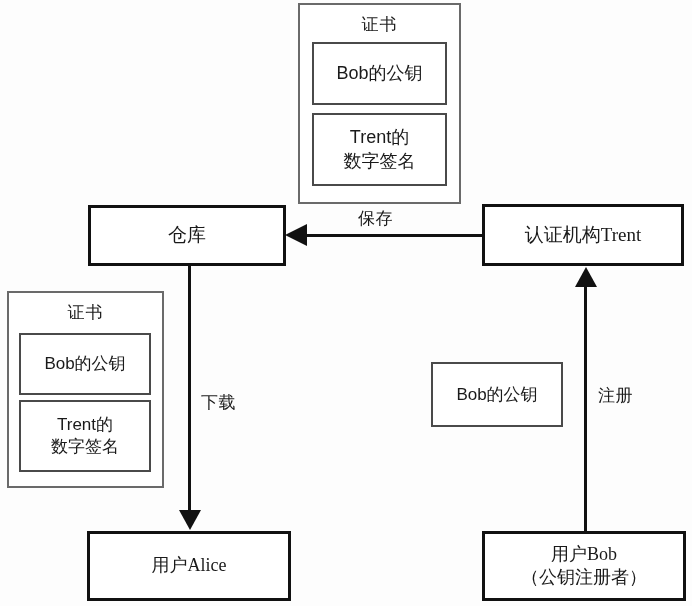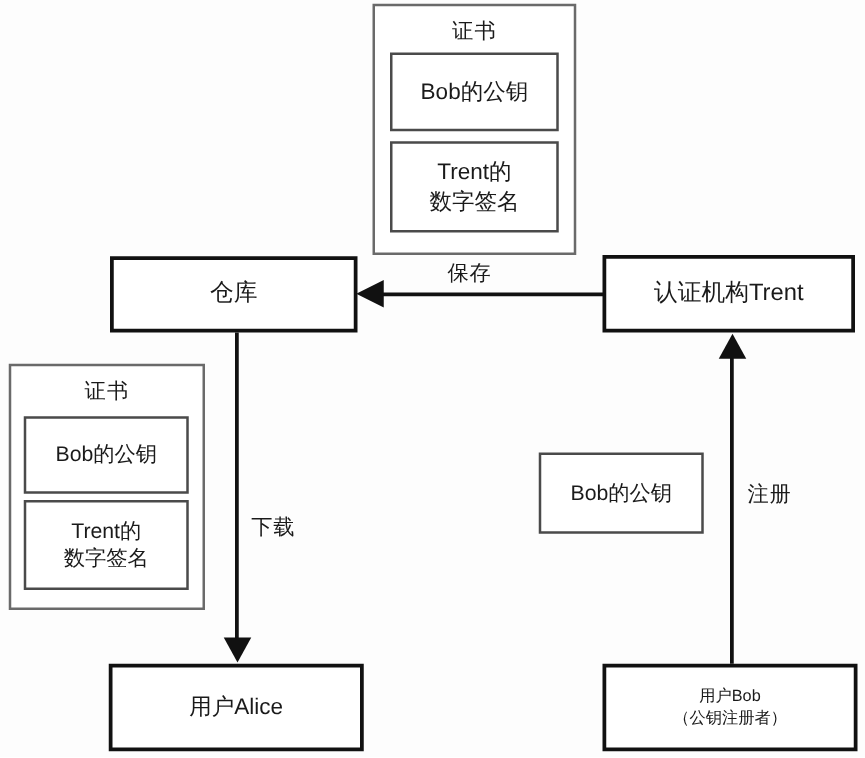--- a/index.html
+++ b/index.html
@@ -29,20 +29,21 @@
     align-items: center;
     justify-content: center;
     text-align: center;
     line-height: 1.28;
   }
   .box-thin {
     border: 2px solid #4a4a4a;
   }
   .box-thick {
     border: 3px solid #111111;
+    font-family: Liberation Serif, serif;
   }
   .box-outer {
     border: 2px solid #6a6a6a;
     align-items: flex-start;
   }
 
   .cert-title {
     position: absolute;
     left: 0;
     right: 0;
@@ -132,32 +133,32 @@
     <span>Bob的公钥</span>
   </div>
 
   <div class="box box-thin" style="left:19px; top:400px; width:132px; height:72px; font-size:17px; flex-direction:column;">
     <span class="two-line">Trent的</span>
     <span class="two-line">数字签名</span>
   </div>
 
   <div class="vline" style="left:188px; top:266px; width:3px; height:246px;"></div>
   <div class="arrowhead arrow-down" style="left:179px; top:510px;"></div>
-  <div class="label-txt" style="left:201px; top:391px;margin-top:19px;">下载</div>
+  <div class="label-txt" style="left:201px; top:391px;">下载</div>
 
   <div class="box box-thin" style="left:431px; top:362px; width:132px; height:65px; font-size:17px;">
     <span>Bob的公钥</span>
   </div>
 
   <div class="vline" style="left:584px; top:286px; width:3px; height:246px;"></div>
   <div class="arrowhead arrow-up" style="left:575px; top:267px;"></div>
   <div class="label-txt" style="left:598px; top:384px;">注册</div>
 
   <div class="box box-thick" style="left:87px; top:531px; width:204px; height:70px; font-size:18px; flex-direction:column;text-align:right;">
     <span class="two-line">用户Alice</span>
   </div>
 
-  <div class="box box-thick" style="left:482px; top:531px; width:204px; height:70px; font-size:13px; flex-direction:column;">
+  <div class="box box-thick" style="left:482px; top:531px; width:204px; height:70px; font-size:18px; flex-direction:column;">
     <span class="two-line">用户Bob</span>
     <span class="two-line">（公钥注册者）</span>
   </div>
 
 </div>
 
 </body></html>

